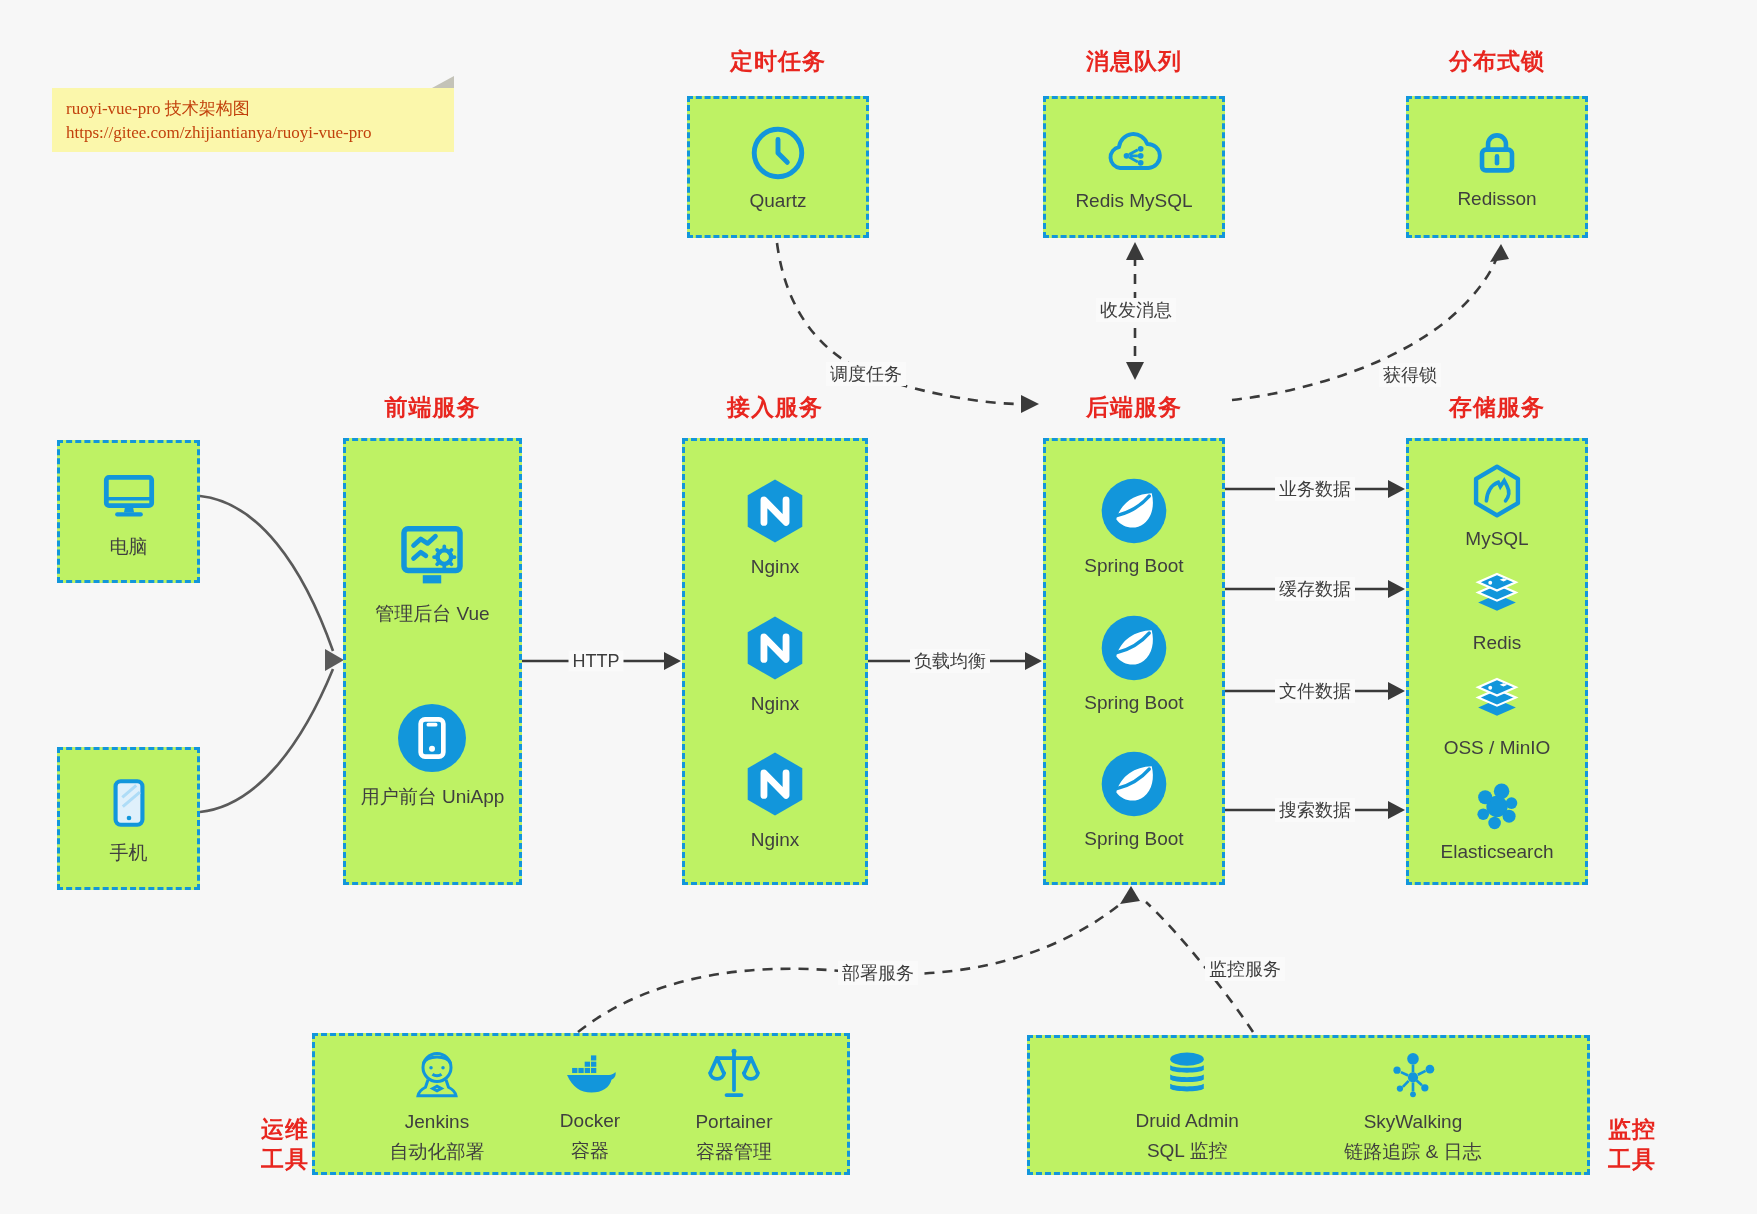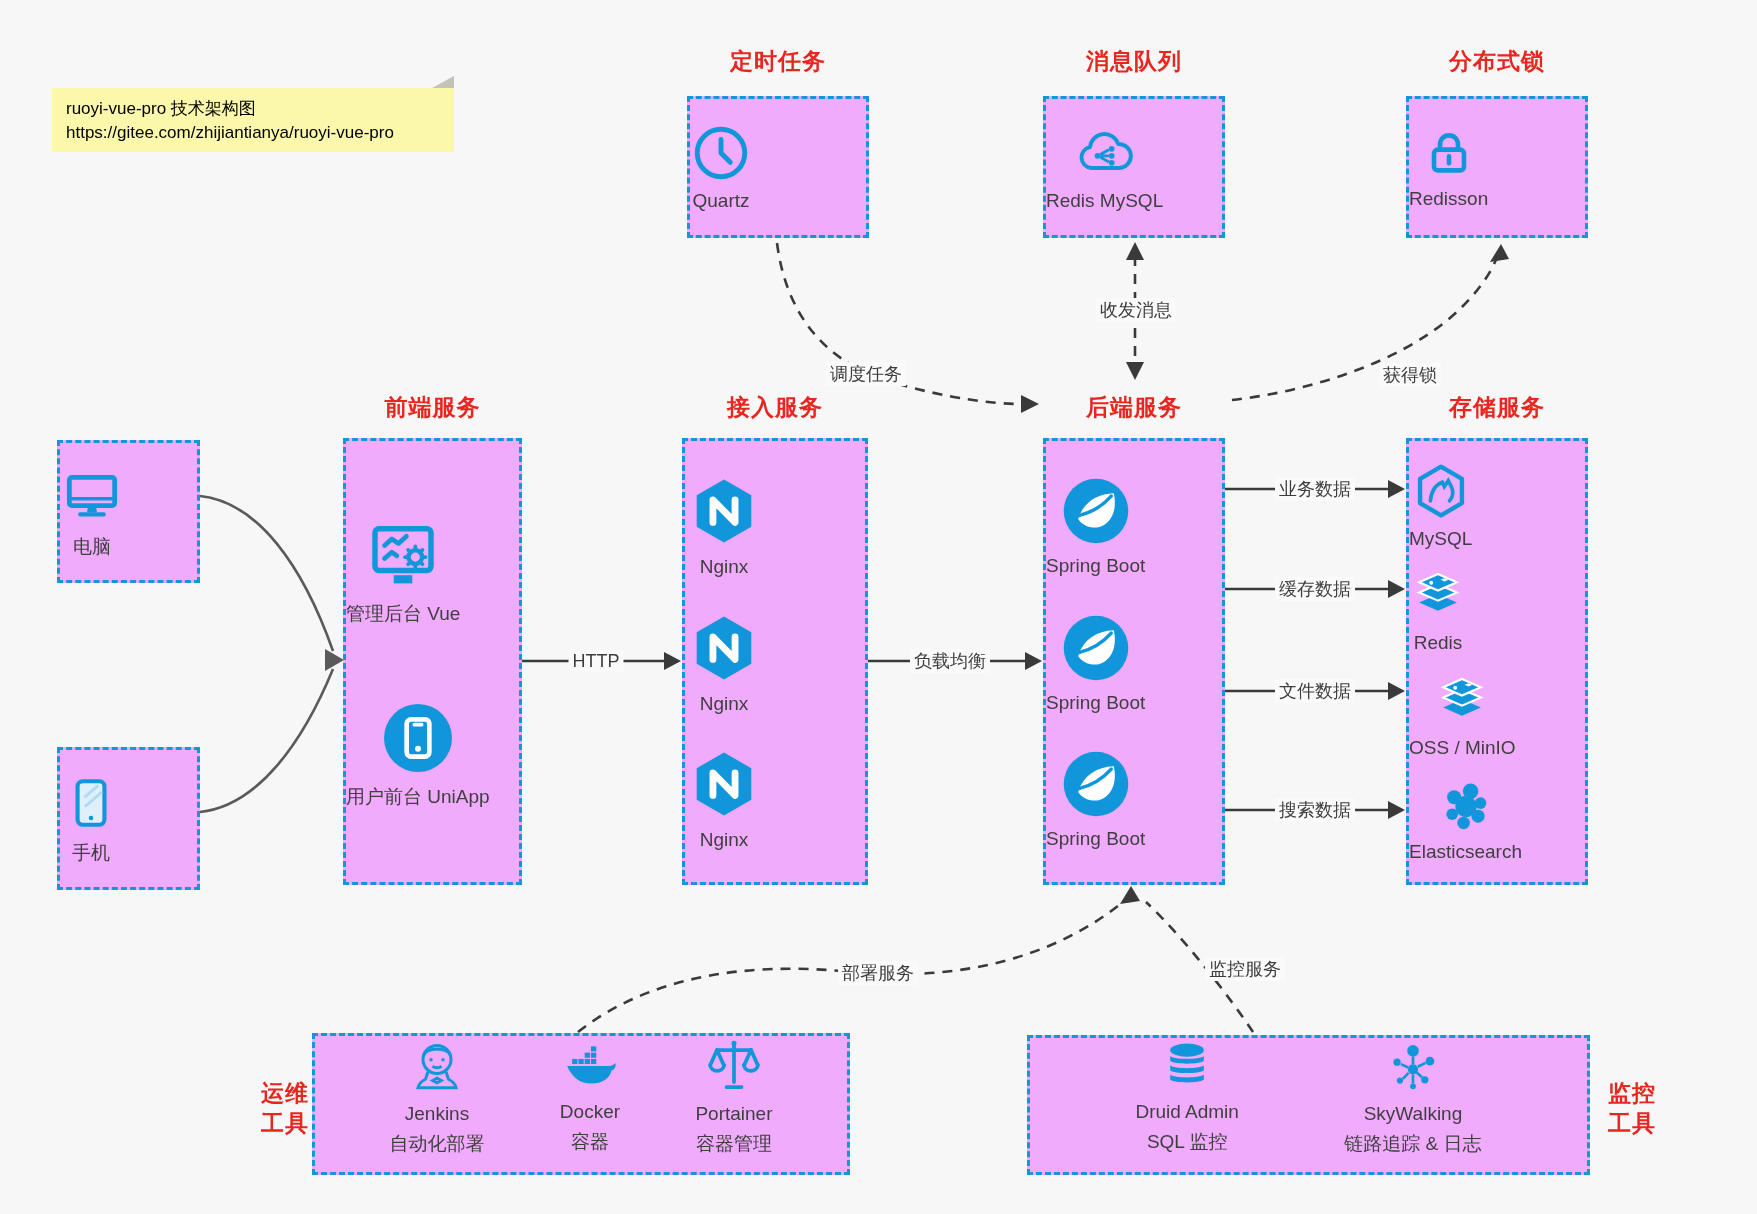--- a/index.html
+++ b/index.html
@@ -1,28 +1,28 @@
 <!DOCTYPE html>
 <html><head>
 <meta charset="utf-8">
 <style>
   html,body{margin:0;padding:0;background:#f7f7f7;}
   .canvas{position:relative;width:1757px;height:1214px;background:#f7f7f7;
           font-family:"Liberation Sans",sans-serif;overflow:hidden;}
   svg.connectors{position:absolute;left:0;top:0;z-index:1;}
   .note{position:absolute;left:52px;top:88px;width:402px;height:64px;background:#fbf7ab;
-        z-index:2;padding:9px 0 0 14px;box-sizing:border-box;color:#000000;font-size:17px;line-height:24px;}
+        z-index:2;padding:9px 0 0 14px;box-sizing:border-box;color:#c2410c;font-size:17px;line-height:24px;font-family:Liberation Serif, serif;}
   .note .fold{position:absolute;right:0;top:-12px;width:0;height:0;
         border-left:22px solid transparent;border-bottom:12px solid #c4c3b8;}
   .gtitle{position:absolute;z-index:3;text-align:center;font-weight:bold;font-size:23px;
         color:#e8261f;letter-spacing:1px;white-space:nowrap;}
   .stitle{position:absolute;z-index:3;text-align:center;font-weight:bold;font-size:23px;
-        color:#e8261f;line-height:30px;width:80px;letter-spacing:1px;}
-  .dbox{position:absolute;z-index:2;background:#f0abfc;border:3px dashed #1296db;box-sizing:border-box;
-        display:flex;flex-direction:column;justify-content:space-evenly;align-items:flex-start;}
+        color:#e8261f;line-height:30px;width:80px;letter-spacing:1px;margin-top:36px;}
+  .dbox{position:absolute;z-index:2;background:#bef264;border:3px dashed #1296db;box-sizing:border-box;
+        display:flex;flex-direction:column;justify-content:space-evenly;align-items:center;}
   .dbox.row{flex-direction:row;}
   .item{display:flex;flex-direction:column;align-items:center;gap:6px;}
   .ilabel{font-size:19px;color:#3f3f3f;white-space:nowrap;}
   .bname{font-size:19px;color:#3f3f3f;white-space:nowrap;line-height:24px;}
   .bdesc{font-size:19px;color:#3f3f3f;white-space:nowrap;line-height:24px;}
   .elabel{position:absolute;z-index:4;transform:translate(-50%,-50%);font-size:18px;color:#3d3d3d;
         background:#fafafa;padding:0 4px;white-space:nowrap;}
   .icon{display:flex;align-items:center;justify-content:center;}
 </style>
 </head>

